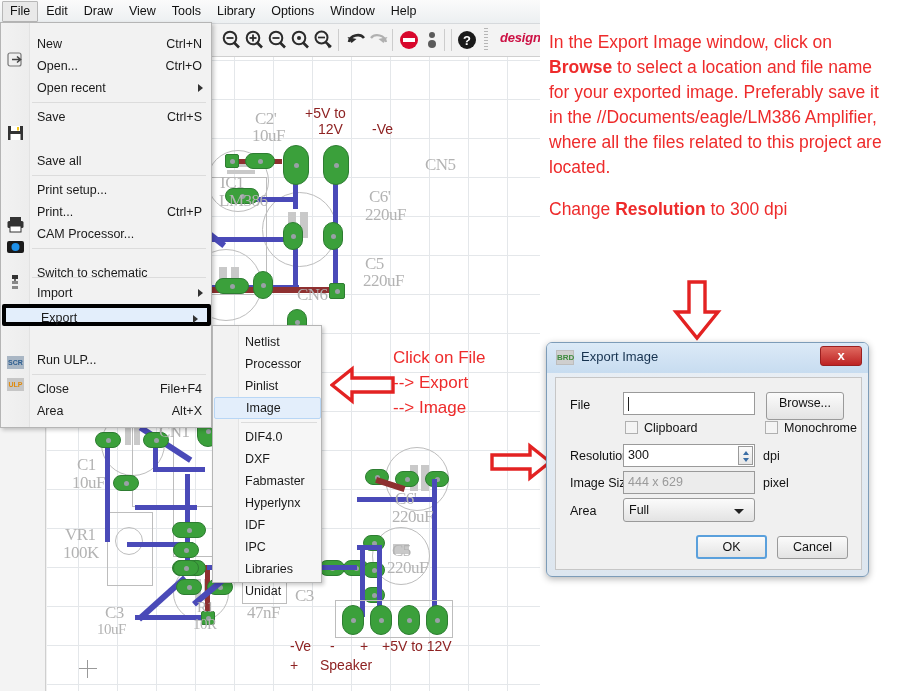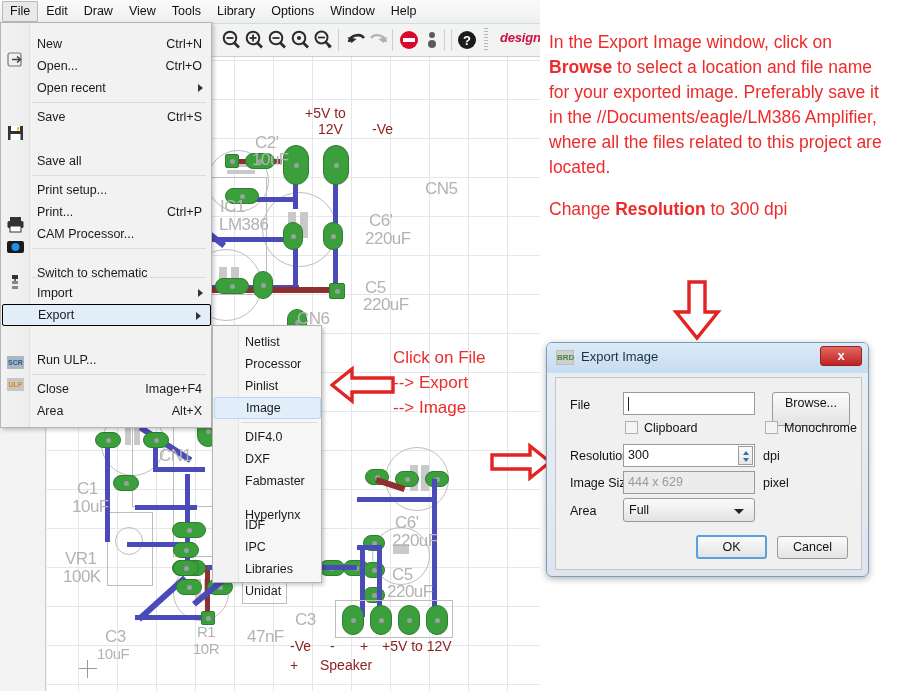--- a/index.html
+++ b/index.html
@@ -65,23 +65,22 @@
     position: absolute; left:0; top:0; width:100%; height:100%;
     background-image:
       linear-gradient(to right, #e4e7ea 1px, transparent 1px),
       linear-gradient(to bottom, #e4e7ea 1px, transparent 1px);
     background-size: 39px 39px;
     background-position: -8px 3px;
   }
 
   .pcb-text {
     position: absolute; color: #b3b3b3; font-size: 17px;
-    font-family: Liberation Sans, sans-serif; white-space: nowrap;
+    font-family: Liberation Serif, serif; white-space: nowrap;
     letter-spacing: -0.5px;
-    margin-top: 24px;
   }
   .pcb-text.small { font-size: 15px; }
   .red-text {
     position: absolute; color: #8e2222; font-size: 14px; white-space: nowrap;
     font-family: "Liberation Sans", sans-serif;
   }
   .pad {
     position: absolute; background: #3ba03b; border: 1px solid #2e7d32;
     border-radius: 50%;
   }
@@ -112,21 +111,21 @@
     border-right: 1px solid #e2e2e2;
   }
   .fm-item {
     position: absolute; left: 30px; width: 181px; height: 22px;
     font-size: 12.5px; color: #1a1a1a; line-height: 22px; padding-left: 6px;
   }
   .fm-item .sc {
     position: absolute; right: 10px; top: 0; font-size: 12.5px; color: #1a1a1a;
   }
   .fm-item.sel {
-    background: #e3eefb; border: 1px solid #000000; border-radius: 2px;
+    background: #e3eefb; border: 4px solid #000000; border-radius: 2px;
     left: 1px; width: 209px; padding-left: 35px; height: 22px; line-height: 20px;
   }
   .fm-arrow { position:absolute; right: 9px; top: 7px;
     width:0;height:0;border-left:5px solid #333;border-top:4px solid transparent;border-bottom:4px solid transparent;}
   .fm-sep { position:absolute; left: 31px; width: 174px; height:1px; background:#dcdcdc; }
   .fm-gico { position:absolute; left: 5px; width: 19px; height: 19px; }
 
   
   #exportmenu {
     position: absolute; left: 212px; top: 325px; width: 110px; height: 258px;
@@ -649,21 +648,21 @@
       <div class="fm-item sel" style="top:281px">
         <span>Export</span>
         <span class="fm-arrow"></span>
       </div>
       <div class="fm-item" style="top:326px">
         <span>Run ULP...</span>
       </div>
       <div class="fm-sep" style="top:351px"></div>
       <div class="fm-item" style="top:355px">
         <span>Close</span>
-        <span class="sc">Image+F4</span>
+        <span class="sc">File+F4</span>
       </div>
       <div class="fm-item" style="top:377px">
         <span>Area</span>
         <span class="sc">Alt+X</span>
       </div>
     </div>
 
     <div id="exportmenu">
       <div class="gutter2"></div>
       <div class="ex-item" style="top:5px">
@@ -674,21 +673,21 @@
         <span>Pinlist</span></div>
       <div class="ex-item sel" style="top:71px">
         <span>Image</span></div>
       <div class="ex-sep" style="top:96px"></div>
       <div class="ex-item" style="top:100px">
         <span>DIF4.0</span></div>
       <div class="ex-item" style="top:122px">
         <span>DXF</span></div>
       <div class="ex-item" style="top:144px">
         <span>Fabmaster</span></div>
-      <div class="ex-item" style="top:178px">
+      <div class="ex-item" style="top:166px">
         <span>Hyperlynx</span></div>
       <div class="ex-item" style="top:188px">
         <span>IDF</span></div>
       <div class="ex-item" style="top:210px">
         <span>IPC</span></div>
       <div class="ex-item" style="top:232px">
         <span>Libraries</span></div>
       <div class="ex-item" style="top:254px">
         <span>Unidat</span></div>
     </div>
@@ -733,21 +732,21 @@
       <div id="dlg-close">x</div>
     </div>
 
     <div id="dlg-body">
 
       <div class="dlg-label" style="left:14px;top:20px;">File</div>
       <div class="dlg-input" style="left:67px;top:14px;width:132px;height:23px;">
         <span></span>
         <span class="caret" style="left:4px;top:4px;"></span>
       </div>
-      <div class="dlg-btn" style="left:216px;top:14px;width:78px;height:34px;line-height:21px;">Browse...</div>
+      <div class="dlg-btn" style="left:210px;top:14px;width:78px;height:28px;line-height:21px;">Browse...</div>
 
       <div class="chk" style="left:69px;top:43px;"></div>
       <div class="dlg-label" style="left:88px;top:43px;">Clipboard</div>
       <div class="chk" style="left:209px;top:43px;"></div>
       <div class="dlg-label" style="left:228px;top:43px;">Monochrome</div>
 
       <div class="dlg-label" style="left:14px;top:71px;">Resolution</div>
       <div class="dlg-input" style="left:67px;top:66px;width:132px;height:23px;">
         <span>300</span>
       </div>

